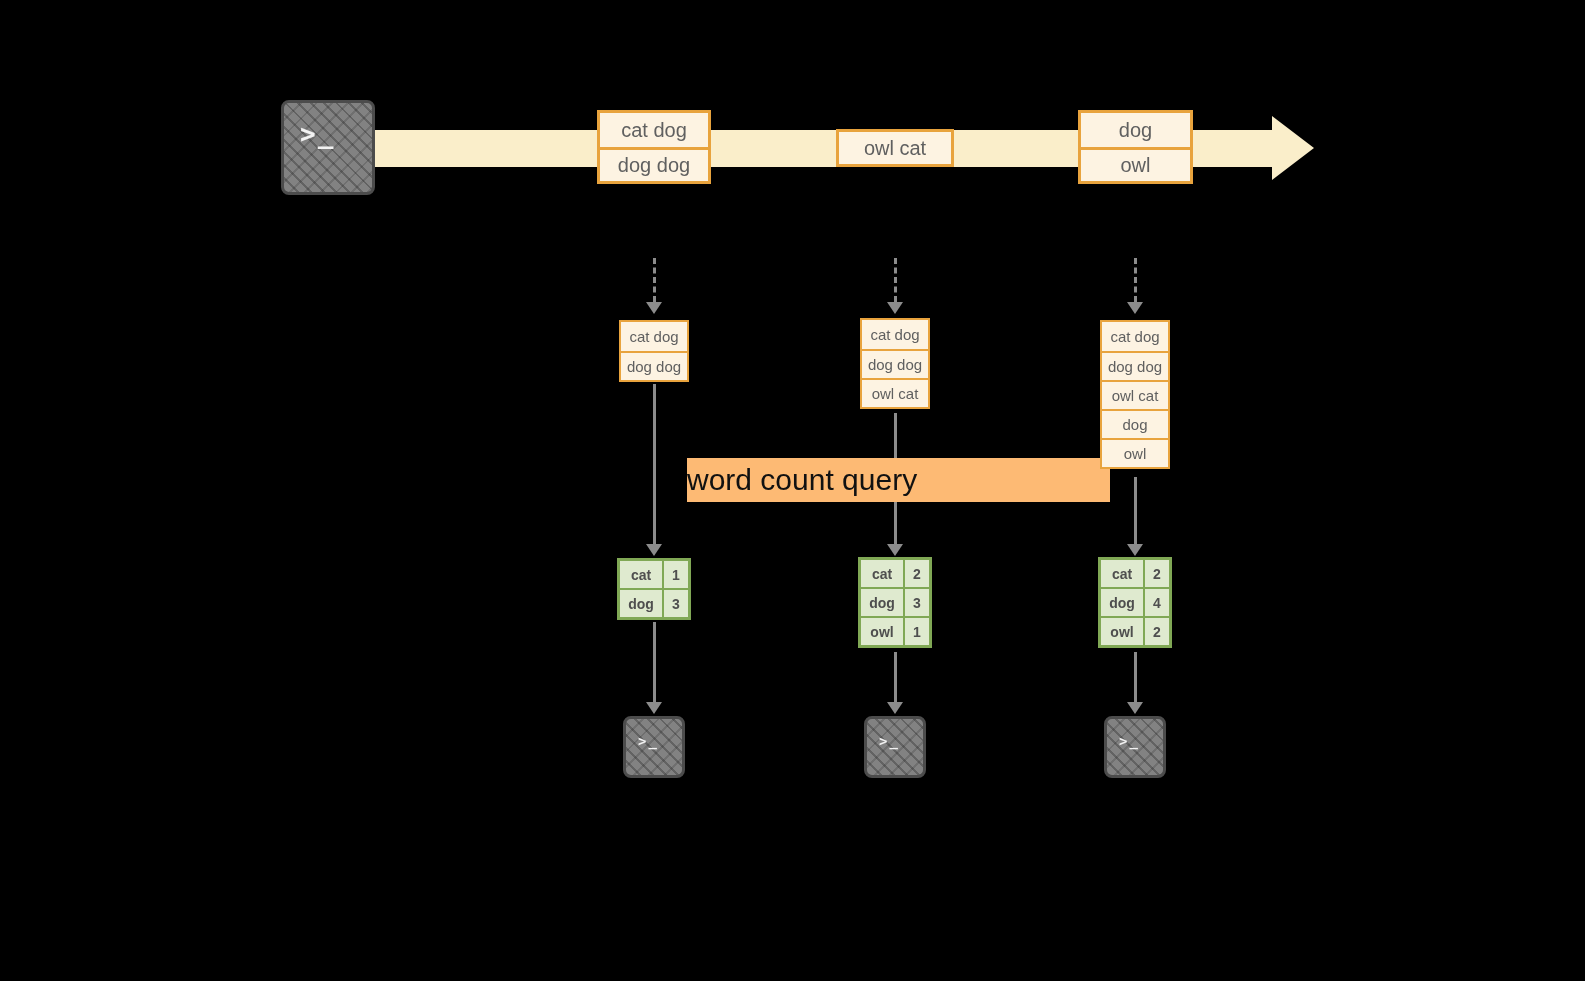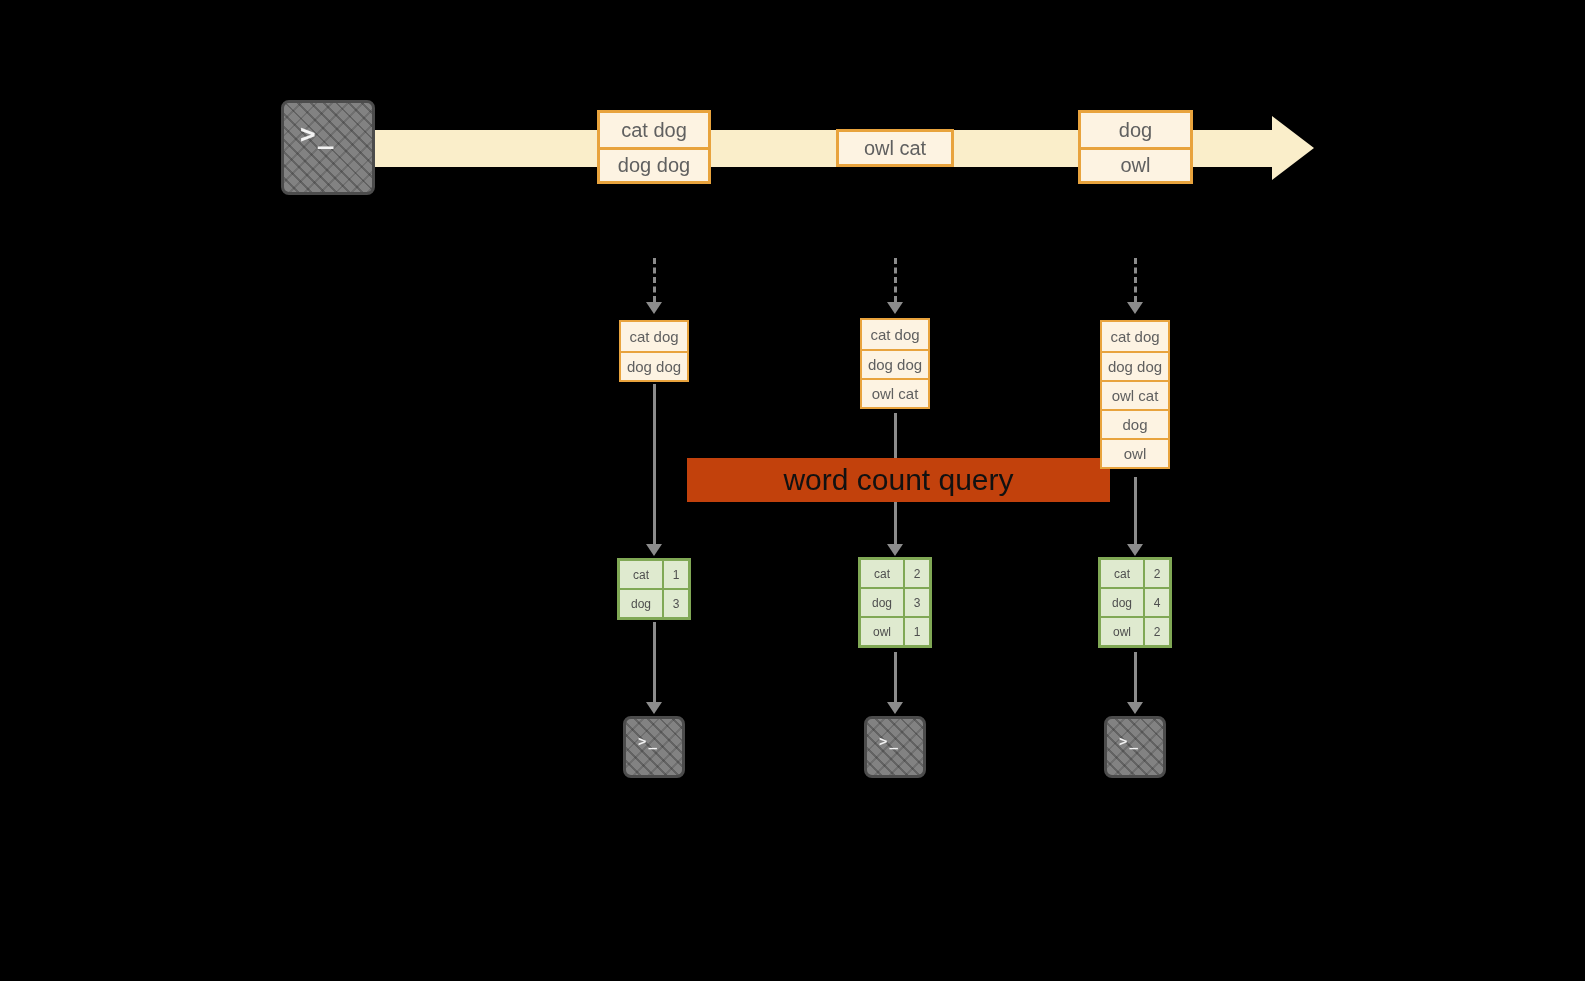--- a/index.html
+++ b/index.html
@@ -54,33 +54,33 @@
   
   .stack { position:absolute; border:2px solid #e8a33d; background:#fdf3e2; z-index:3; }
   .stack .cell {
     width:100%; height:29px; display:flex; align-items:center; justify-content:center;
     font-size:15px; color:#5f5f5f; background:#fdf3e2;
   }
   .stack .cell + .cell { border-top:2px solid #e8a33d; }
 
   
   .banner {
-    position:absolute; background:#c2410c; z-index:2;
-    display:flex; align-items:center; justify-content:center;
+    position:absolute; background:#fdba74; z-index:2;
+    display:flex; align-items:center; 
     font-size:30px; color:#111111;
   }
 
   
   .wtable {
     position:absolute; display:grid; grid-template-columns:44px 26px;
     border:2px solid #80a855; background:#dfeacf; z-index:3;
   }
   .wtable .wcell {
     height:29px; display:flex; align-items:center; justify-content:center;
-    font-size:12px; color:#4f4f4f; border:1px solid #80a855; background:#dfeacf;
+    font-size:14px; color:#4f4f4f; border:1px solid #80a855; background:#dfeacf;font-weight:bold;
   }
 </style>
 </head>
 <body>
 
 <div class="canvas">
 
   <div class="band" style="left:340px; top:130px; width:932px; height:37px;"></div>
   <div class="band-head" style="left:1272px; top:116px;"></div>
 

